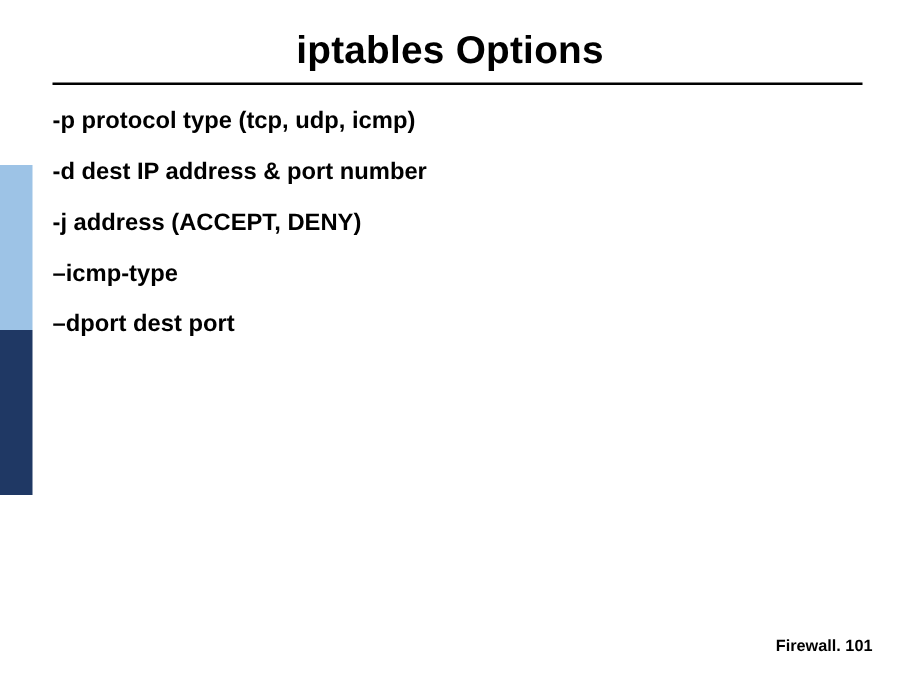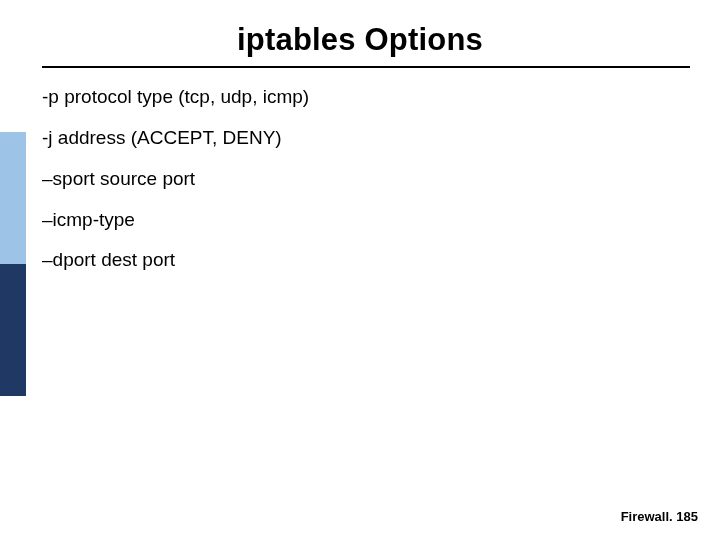--- a/index.html
+++ b/index.html
@@ -56,21 +56,21 @@
     border-top: 2px solid #000;
   }
   .body {
     position: absolute;
     top: 86px;
     left: 42px;
     right: 40px;
   }
   .item {
     font-size: 19px;
-    font-weight: 400;
+    font-weight: 700;
     line-height: 1.15;
     margin-bottom: 19px;
     white-space: nowrap;
   }
   .footer {
     position: absolute;
     right: 22px;
     bottom: 16px;
     font-family: Arial, Helvetica, sans-serif;
     font-size: 13px;
@@ -86,24 +86,24 @@
   <div class="side-accent">
     <div class="accent-blue"></div>
     <div class="accent-dark"></div>
   </div>
 
   <div class="title">iptables Options</div>
   <div class="title-rule"></div>
 
   <div class="body">
     <div class="item">-p protocol type (tcp, udp, icmp)</div>
+    <div class="item">-d dest IP address &amp; port number</div>
     <div class="item">-j address (ACCEPT, DENY)</div>
-    <div class="item">–sport source port</div>
     <div class="item">–icmp-type</div>
     <div class="item">–dport dest port</div>
   </div>
 
   <div class="footer">
     <span>Firewall</span><span class="sep">.</span>
-    <span>185</span>
+    <span>101</span>
   </div>
 
 </div>
 
 </body></html>

